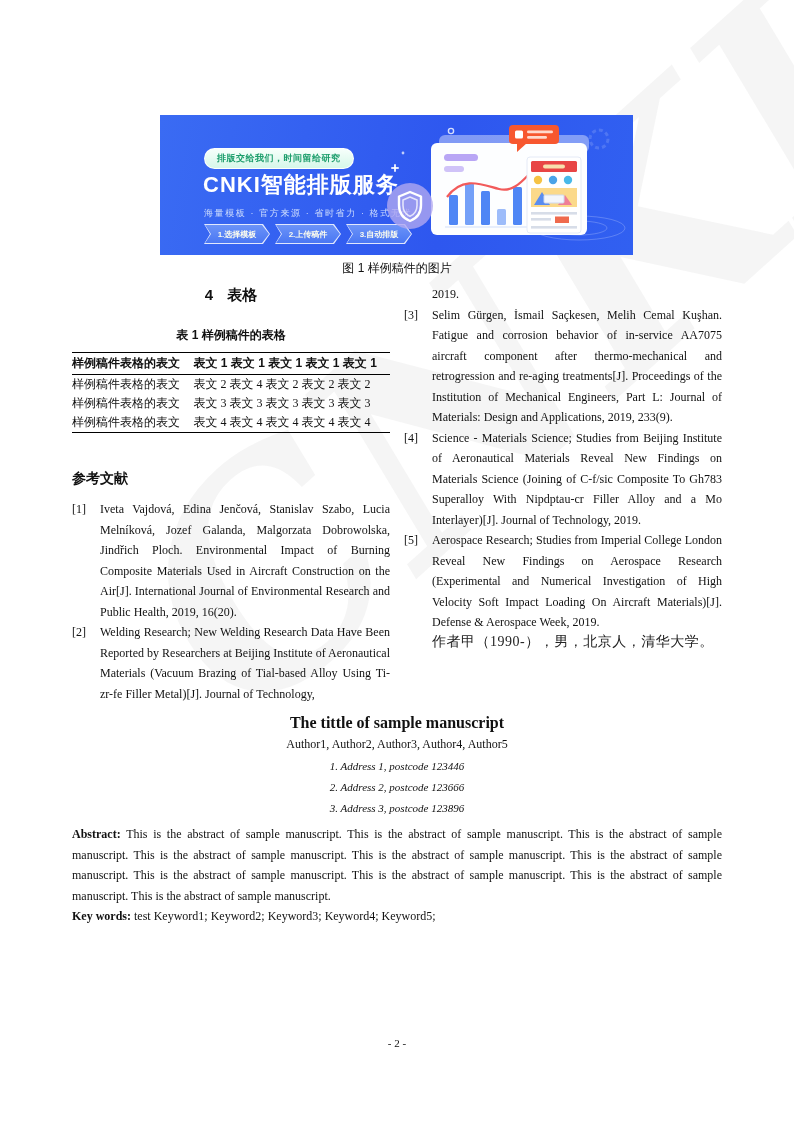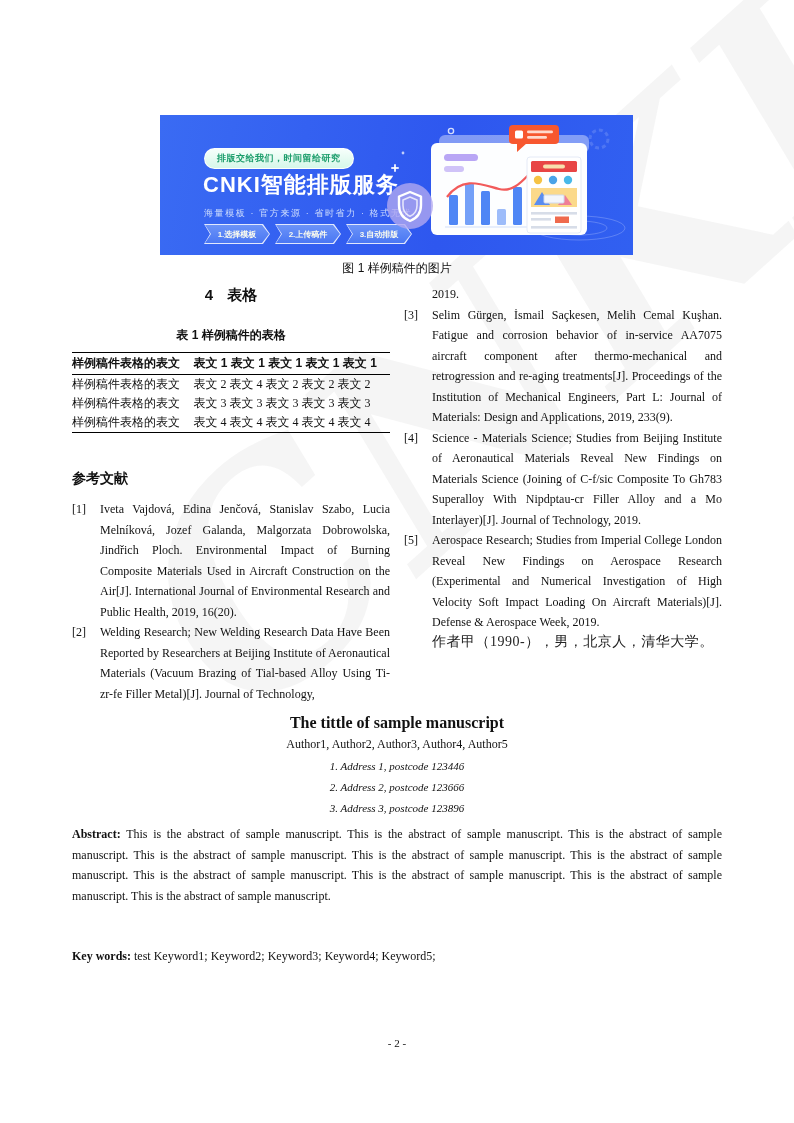--- a/index.html
+++ b/index.html
@@ -49,21 +49,21 @@
   .ref .lbl{position:absolute;left:0;top:0;}
   .cont{padding-left:28px;font-size:12px;line-height:20.5px;}
   .bio-text{font-size:14px;line-height:18px;text-indent:2em;color:#222;letter-spacing:.5px;}
   
   .manuscript{position:absolute;top:714px;left:72px;width:650px;z-index:2;}
   .ms-title{text-align:center;font-size:16px;font-weight:bold;}
   .ms-authors{text-align:center;font-size:12px;margin-top:5px;}
   .ms-addresses{margin-top:4px;}
   .ms-address{text-align:center;font-style:italic;font-size:11px;line-height:21px;}
   .ms-abstract{margin-top:5px;font-size:12px;line-height:20.6px;text-align:justify;}
-  .ms-keywords{font-size:12px;line-height:20.6px;margin-top:40px;}
+  .ms-keywords{font-size:12px;line-height:20.6px;}
   .b{font-weight:bold;}
   
   .page-number{position:absolute;top:1037px;left:0;width:100%;text-align:center;font-size:11px;z-index:2;}
 </style>
 </head>
 <body>
 
 <div class="page">
 
   <div class="watermark">CNKI</div>

